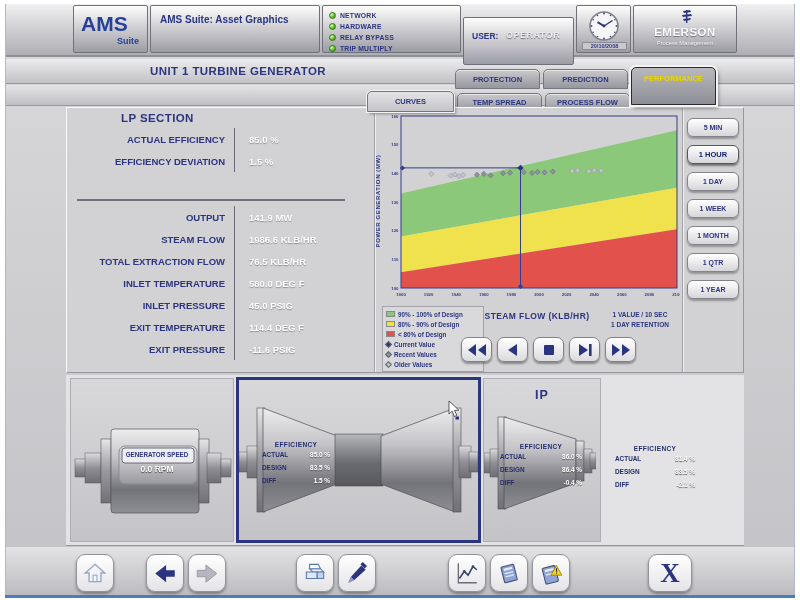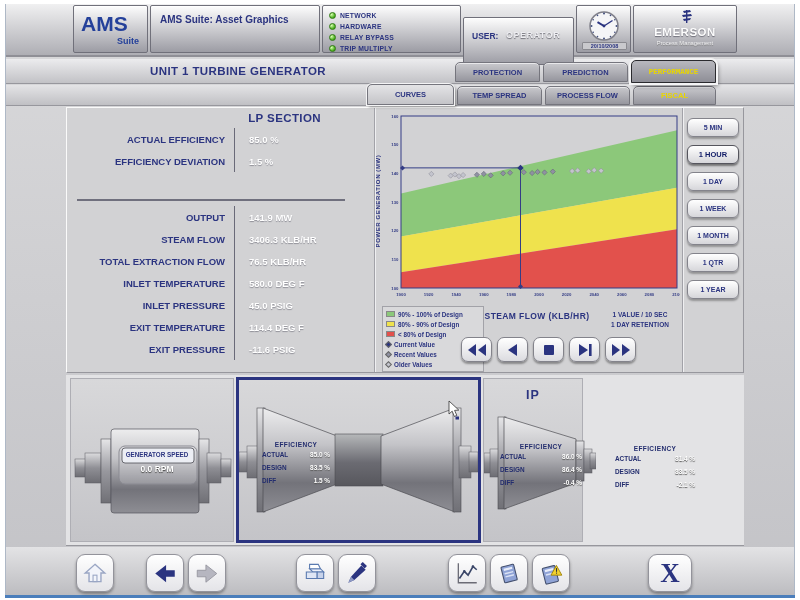--- a/index.html
+++ b/index.html
@@ -36,32 +36,32 @@
   .clock-date{position:absolute;left:5px;bottom:2px;width:45px;text-align:center;font-size:5.5px;font-weight:bold;
               color:#2b3480;background:#c9c9cd;border:1px solid #8a8a90;border-radius:1px;}
   #brand-box{left:633px;top:5px;width:104px;height:48px;text-align:center;}
   .brand-name{position:absolute;left:0;top:20px;width:100%;font-size:11.5px;font-weight:bold;color:#fdfdfd;
               text-shadow:0 1px 1px #70707a;letter-spacing:.5px;}
   .brand-tag{position:absolute;left:0;top:34px;width:100%;font-size:5.8px;color:#f2f2f4;text-shadow:0 1px 1px #777;}
   
   .page-title{left:150px;top:65px;font-size:11.5px;font-weight:bold;color:#2b3480;letter-spacing:.4px;}
   .tab{position:absolute;height:20px;line-height:19px;text-align:center;font-size:7.5px;font-weight:bold;
        color:#2b3480;background:linear-gradient(#c9c9cd,#96969e);border:1px solid #75757d;
-       border-radius:5px 5px 0 0;box-shadow:inset 0 1px 0 #e8e8ea;cursor:pointer;}
+       border-radius:5px 5px 0 0;box-shadow:inset 0 1px 0 #e8e8ea;cursor:pointer;margin-top:7px;}
   .tab.sel-primary{background:linear-gradient(#b8b8be,#8e8e96);color:#e9d600;border:1px solid #2a2a2e;
-       box-shadow:0 0 0 2px #f4f4f5,2px 3px 4px rgba(0,0,0,.45);height:23px;line-height:22px;z-index:5;font-family:Liberation Mono, monospace;}
+       box-shadow:0 0 0 2px #f4f4f5,2px 3px 4px rgba(0,0,0,.45);height:38px;line-height:22px;z-index:5;}
   .tab.sel-secondary{background:linear-gradient(#e4e4e6,#c4c4c8);box-shadow:0 0 0 1px #f4f4f5,2px 2px 3px rgba(0,0,0,.35);
        height:21px;line-height:20px;z-index:4;}
   .tab.yellow{color:#e9d600;}
   
   #main-panel{left:66px;top:107px;width:678px;height:266px;background:#d2d2d4;
               border-top:1px solid #fafafa;border-left:1px solid #fafafa;
               border-right:1px solid #97979d;border-bottom:1px solid #97979d;}
   .vgroove{width:2px;background:#efeff1;border-left:1px solid #a2a2a8;}
-  .lp-title{left:121px;top:112px;width:200px;text-align:right;font-size:11.5px;font-weight:bold;color:#2b3480;letter-spacing:.4px;}
+  .lp-title{left:121px;top:112px;width:200px;text-align:left;font-size:11.5px;font-weight:bold;color:#2b3480;letter-spacing:.4px;}
   #lp-rows-top,#lp-rows-bottom{left:76px;width:290px;}
   .lp-row{display:flex;align-items:center;height:22px;}
   .lp-label{flex:0 0 158px;text-align:right;padding-right:9px;font-size:9.5px;font-weight:bold;color:#2b3480;}
   .lp-value{border-left:1px solid #6a6a78;padding-left:14px;font-size:9.5px;font-weight:bold;color:#fff;
             text-shadow:0 1px 1px #8f8f97;align-self:stretch;display:flex;align-items:center;}
   .lp-sep{left:77px;top:199px;width:268px;height:2px;background:#70707e;}
   
   .ylabel{left:230px;top:196px;width:300px;height:10px;text-align:center;font-size:6px;font-weight:bold;
           color:#2b3480;letter-spacing:.6px;transform:rotate(-90deg);}
   #plot{left:390px;top:110px;}
@@ -230,21 +230,21 @@
     </div>
   </div>
   <div class="abs lp-sep"></div>
   <div class="abs" id="lp-rows-bottom" style="top:206px">
     <div class="lp-row">
       <span class="lp-label">OUTPUT</span>
       <span class="lp-value">141.9 MW</span>
     </div>
     <div class="lp-row">
       <span class="lp-label">STEAM FLOW</span>
-      <span class="lp-value">3406.3 KLB/HR</span>
+      <span class="lp-value">1986.6 KLB/HR</span>
     </div>
     <div class="lp-row">
       <span class="lp-label">TOTAL EXTRACTION FLOW</span>
       <span class="lp-value">76.5 KLB/HR</span>
     </div>
     <div class="lp-row">
       <span class="lp-label">INLET TEMPERATURE</span>
       <span class="lp-value">580.0 DEG F</span>
     </div>
     <div class="lp-row">
@@ -435,21 +435,21 @@
       <span class="eff-l">DIFF</span>
       <span class="eff-v">1.5 %</span>
     </div>
   </div>
 
   <svg class="abs" style="left:447px;top:400px" width="15" height="20" viewBox="0 0 15 20">
     <path d="M2,1 L2,14 L5.2,11.2 L7.4,16.5 L9.8,15.4 L7.6,10.4 L11.8,10.1 Z" fill="#fff" stroke="#333" stroke-width="0.8"></path>
     <rect x="8.5" y="16.5" width="3.5" height="3" fill="#2b3480"></rect>
   </svg>
 
-  <div class="tpanel" style="left:483px;top:378px;width:100px;height:164px">
+  <div class="tpanel" style="left:483px;top:378px;width:118px;height:164px">
     <div class="tsec-title">IP</div>
     <svg class="tsvg" width="112" height="162" viewBox="0 0 112 162">
       <rect x="0" y="74" width="8" height="20" fill="url(#shaft)" stroke="#5a5a60" stroke-width="0.5"></rect>
       <rect x="6" y="70" width="10" height="28" fill="url(#shaft)" stroke="#5a5a60" stroke-width="0.5"></rect>
       <rect x="14" y="38" width="8" height="92" fill="url(#cap)" stroke="#4c4c52" stroke-width="0.6"></rect>
       <polygon points="20,38 92,60 92,104 20,130" fill="url(#met)" stroke="#4c4c52" stroke-width="0.7"></polygon>
       <rect x="92" y="62" width="8" height="40" fill="url(#cap)" stroke="#4c4c52" stroke-width="0.6"></rect>
       <rect x="100" y="70" width="8" height="24" fill="url(#shaft)" stroke="#5a5a60" stroke-width="0.5"></rect>
       <rect x="106" y="74" width="6" height="16" fill="url(#shaft)" stroke="#5a5a60" stroke-width="0.5"></rect>
     </svg>

